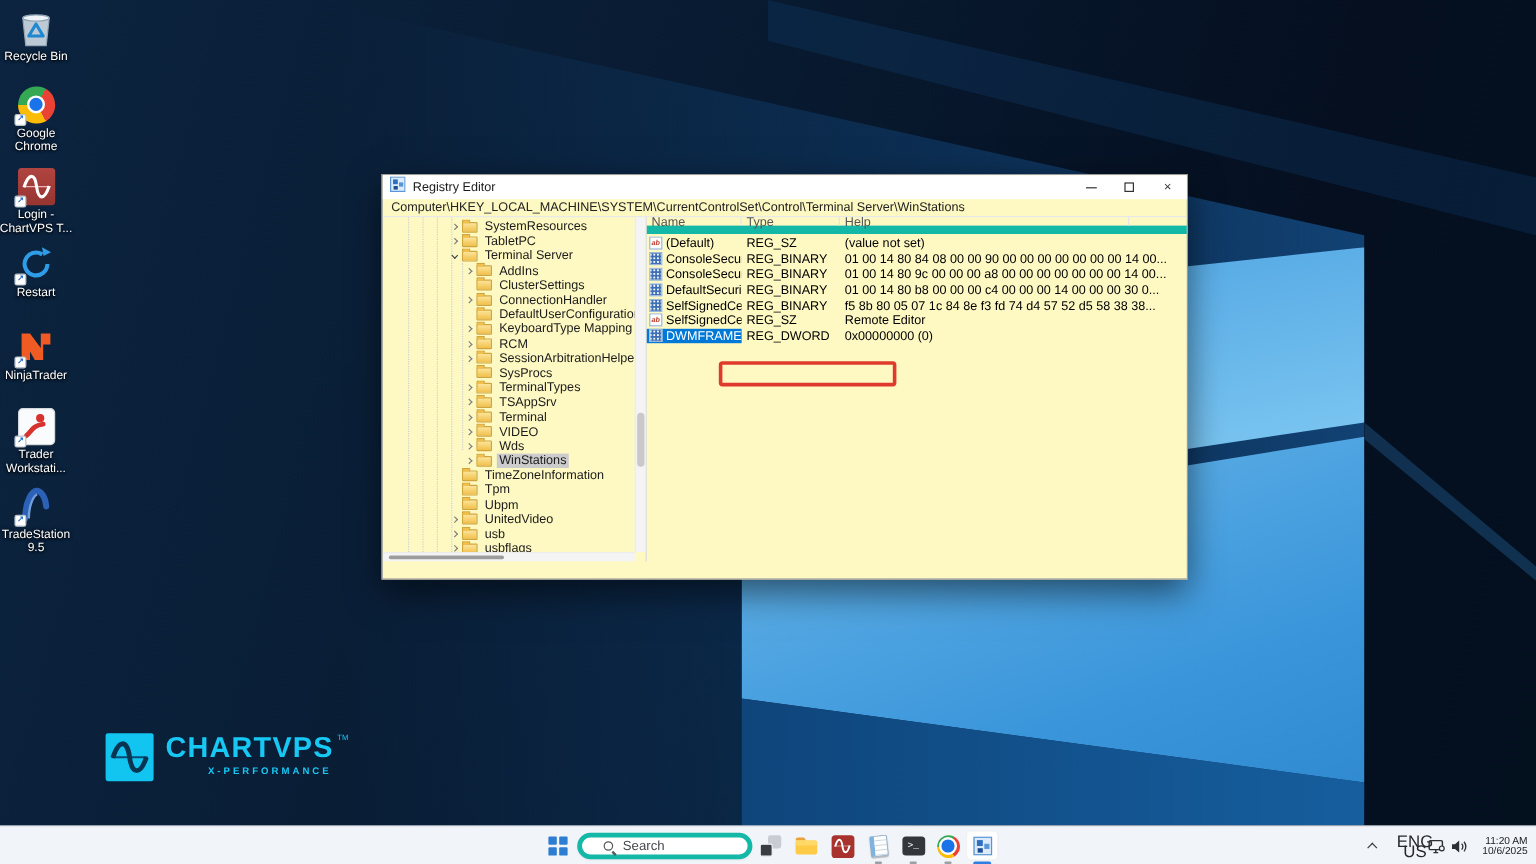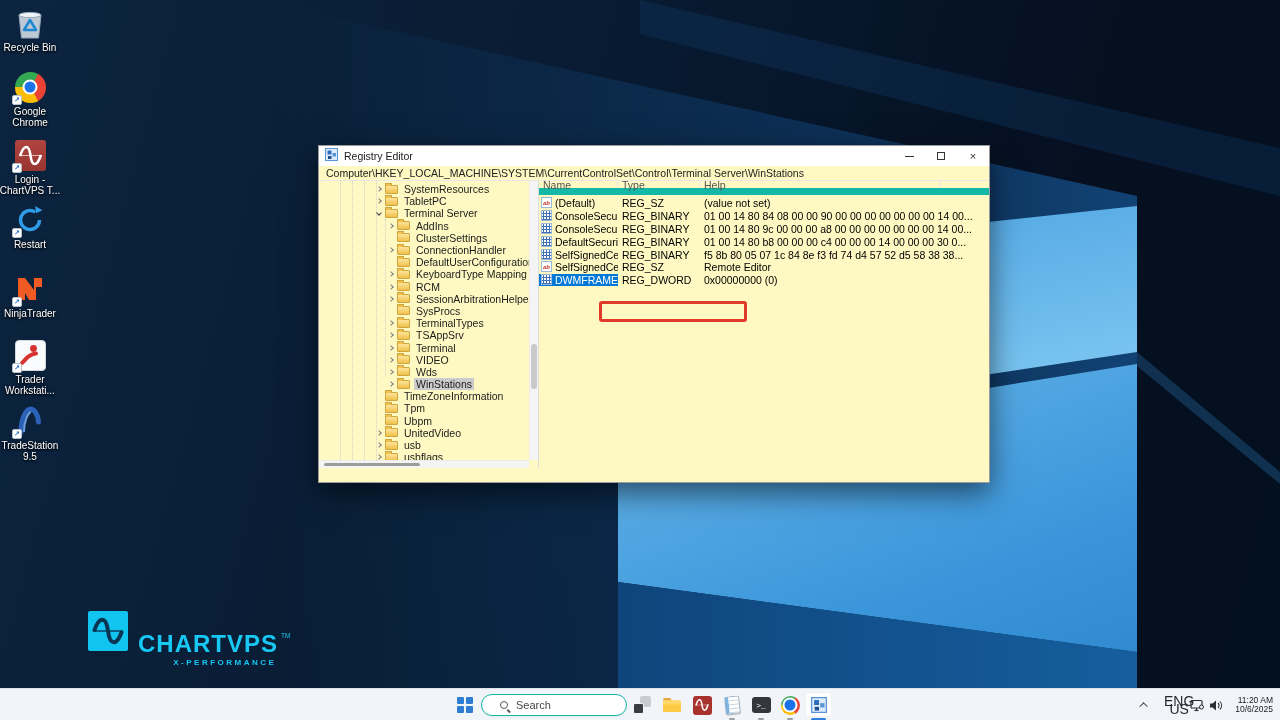--- a/index.html
+++ b/index.html
@@ -24,21 +24,21 @@
   .chrome-ball{width:31px;height:31px;border-radius:50%;background:conic-gradient(from 150deg,#fbbc05 0deg 120deg,#34a853 120deg 240deg,#ea4335 240deg 360deg);position:relative;}
   .chrome-ball::before{content:"";position:absolute;left:50%;top:50%;width:15px;height:15px;transform:translate(-50%,-50%);background:#fff;border-radius:50%;}
   .chrome-ball::after{content:"";position:absolute;left:50%;top:50%;width:11px;height:11px;transform:translate(-50%,-50%);background:#1a73e8;border-radius:50%;}
   .redtile{width:31px;height:31px;border-radius:3px;background:linear-gradient(#b04440,#973531);display:flex;align-items:center;justify-content:center;}
   .whitetile{width:31px;height:31px;border-radius:4px;background:#fafbfc;border:1px solid #d3d8dd;display:flex;align-items:center;justify-content:center;}
 
   
   .logo{position:absolute;left:88px;top:611px;display:flex;align-items:flex-start;}
   .logo .sq{width:40px;height:40px;background:#12c4f0;border-radius:2px;display:flex;align-items:center;justify-content:center;}
   .logo .txt{margin-left:10px;display:flex;flex-direction:column;}
-  .logo .brand-row{display:flex;align-items:flex-start;margin-top:20px;}
+  .logo .brand-row{display:flex;align-items:flex-start;}
   .logo .brand{font-size:24px;font-weight:bold;letter-spacing:1px;color:#17c8f4;line-height:26px;}
   .logo .tm{font-size:6.5px;color:#17c8f4;margin-left:3px;margin-top:1px;}
   .logo .tag{font-size:8px;font-weight:bold;letter-spacing:2.5px;color:#17c8f4;text-align:right;margin-top:1px;padding-right:14px;}
 
   
   .win{position:absolute;left:318px;top:145px;width:672px;height:338px;background:#fef9c3;border:1px solid #9b9b9b;box-shadow:0 10px 28px rgba(0,0,0,.55);}
   .tbar{height:20px;display:flex;align-items:center;background:#fff;}
   .tbar .appico{margin-left:6px;}
   .tbar .ttl{margin-left:6px;font-size:10.5px;color:#1b1b1b;}
   .tbar .ctrls{margin-left:auto;display:flex;height:100%;}
@@ -89,21 +89,21 @@
   .citem{height:15px;display:flex;align-items:center;padding-left:27px;font-size:10.5px;color:#1b1b1b;cursor:pointer;}
   .citem.b{font-weight:bold;}
   .csep{height:1px;background:#dcdcdc;margin:3px 2px;}
   .redbox{position:absolute;left:280px;top:155px;width:148px;height:21px;border:3px solid #e03a2c;border-radius:3px;z-index:6;pointer-events:none;}
 
   
   .taskbar{position:absolute;left:0;bottom:0;width:1280px;height:32px;background:#f1f4f9;border-top:1px solid #dfe3ea;}
   .tb-ico{position:absolute;top:4px;width:24px;height:24px;display:flex;align-items:center;justify-content:center;cursor:pointer;}
   .start-grid{display:grid;grid-template-columns:7px 7px;grid-template-rows:7px 7px;gap:1.5px;}
   .start-grid i{background:#2d7dd2;border-radius:1px;}
-  .searchpill{position:absolute;left:481px;top:5px;width:146px;height:22px;background:#fff;border:1px solid #14b8a6;border-radius:12px;display:flex;align-items:center;padding-left:10px;cursor:pointer;box-shadow:0 1px 2px rgba(0,0,0,.05);}
+  .searchpill{position:absolute;left:481px;top:5px;width:146px;height:22px;background:#fff;border:4px solid #14b8a6;border-radius:12px;display:flex;align-items:center;padding-left:10px;cursor:pointer;box-shadow:0 1px 2px rgba(0,0,0,.05);}
   .mag{width:8px;height:8px;border:1.5px solid #55585c;border-radius:50%;position:relative;flex:none;}
   .mag::after{content:"";position:absolute;left:7px;top:7px;width:4px;height:1.5px;background:#55585c;transform:rotate(45deg);transform-origin:0 0;}
   .searchpill span{margin-left:8px;font-size:11px;color:#45484d;}
   .tv-back{position:absolute;right:3px;top:3px;width:11px;height:11px;background:#c9cdd3;border-radius:2px;}
   .tv-front{position:absolute;left:3px;bottom:3px;width:11px;height:11px;background:#3a3d42;border:1.5px solid #f1f4f9;border-radius:2px;}
   .dash{position:absolute;top:29px;width:6px;height:2px;border-radius:1px;background:#9aa0a6;}
   .active-tile{position:absolute;left:805px;top:3px;width:27px;height:25px;background:rgba(255,255,255,.9);border:1px solid rgba(0,0,0,.05);border-radius:4px;display:flex;align-items:center;justify-content:center;cursor:pointer;}
   .active-bar{position:absolute;left:811px;top:29px;width:15px;height:2.5px;border-radius:2px;background:#2f7fe0;}
   .terminal-tile{width:19px;height:16px;background:#33373c;border-radius:3px;color:#fff;font-size:8px;font-family:"Liberation Mono","DejaVu Sans Mono",monospace;display:flex;align-items:center;justify-content:center;}
   .np{width:15px;height:18px;background:#fdfdfd;border:1px solid #9fb6cc;border-left:4px solid #7fb2dc;border-radius:2px;transform:rotate(-6deg);box-shadow:0 1px 1px rgba(0,0,0,.25);background-image:linear-gradient(#c9d6e2 1px,transparent 1px);background-size:100% 4px;background-position:0 3px;}

